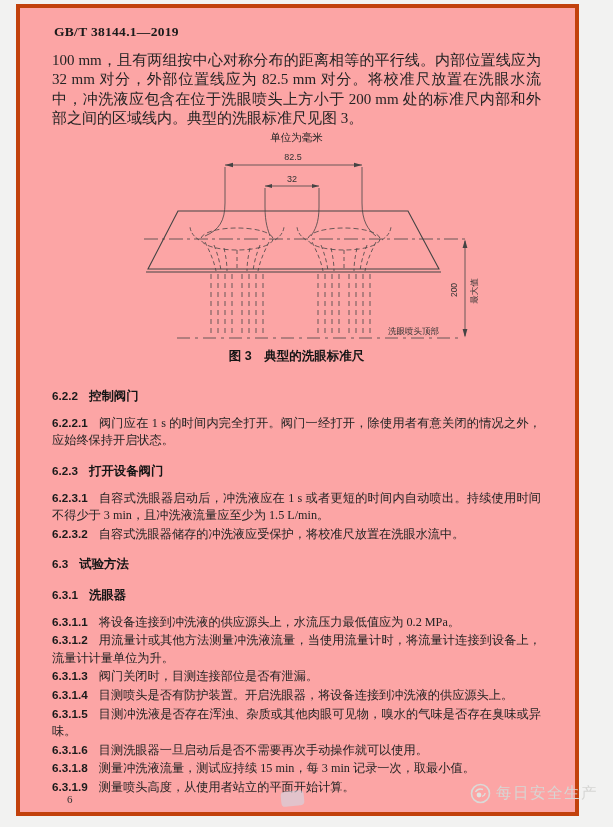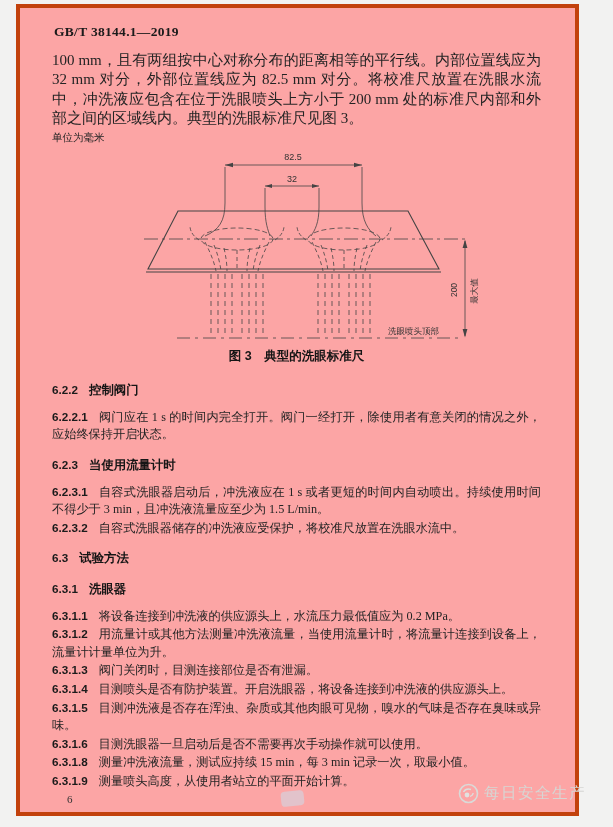--- a/index.html
+++ b/index.html
@@ -26,36 +26,36 @@
     letter-spacing: .3px;
     margin: 4px 0 11px 2px;
   }
   .intro {
     font-size: 15px;
     line-height: 19.3px;
     text-align: justify;
     color: #242424;
   }
   .unit-note {
-    text-align: left;
+    text-align: center;
     font-size: 10.5px;
     color: #242424;
     margin-top: 3px;
     line-height: 13px;
   }
   .figure svg { display: block; margin: 1px auto 0; }
   .figure-caption {
     text-align: center;
     font-weight: bold;
     font-size: 12.5px;
     font-family: "Liberation Sans", sans-serif;
     color: #151515;
     margin: 3px 0 6px;
   }
-  #content-list { margin-top: 16px; }
+  #content-list { margin-top: 22px; }
   .clause {
     font-size: 12.2px;
     line-height: 17.6px;
     text-align: justify;
     color: #242424;
     margin: 0;
   }
   .clause-num {
     font-weight: bold;
     font-family: "Liberation Sans", sans-serif;
@@ -73,21 +73,21 @@
   }
   .heading .clause-text { font-weight: bold; }
   .page-number {
     position: absolute;
     left: 47px; bottom: 7px;
     font-size: 11px;
     color: #333;
   }
   .watermark {
     position: absolute;
-    left: 458px; top: 783px;
+    left: 470px; top: 783px;
     display: flex;
     align-items: center;
     gap: 5px;
     color: #d6d6d4;
     font-size: 15.5px;
     font-family: "Liberation Sans", sans-serif;
     letter-spacing: 1.5px;
     white-space: nowrap;
   }
   .blue-blob {
@@ -208,21 +208,21 @@
   </div>
 
   <div id="content-list">
       <div class="clause heading">
     <span class="clause-num">6.2.2</span><span class="clause-text">控制阀门</span>
   </div>
       <div class="clause">
     <span class="clause-num">6.2.2.1</span><span class="clause-text">阀门应在 1 s 的时间内完全打开。阀门一经打开，除使用者有意关闭的情况之外，应始终保持开启状态。</span>
   </div>
       <div class="clause heading">
-    <span class="clause-num">6.2.3</span><span class="clause-text">当使用流量计时</span>
+    <span class="clause-num">6.2.3</span><span class="clause-text">打开设备阀门</span>
   </div>
       <div class="clause">
     <span class="clause-num">6.2.3.1</span><span class="clause-text">自容式洗眼器启动后，冲洗液应在 1 s 或者更短的时间内自动喷出。持续使用时间不得少于 3 min，且冲洗液流量应至少为 1.5 L/min。</span>
   </div>
       <div class="clause">
     <span class="clause-num">6.2.3.2</span><span class="clause-text">自容式洗眼器储存的冲洗液应受保护，将校准尺放置在洗眼水流中。</span>
   </div>
       <div class="clause heading">
     <span class="clause-num">6.3</span><span class="clause-text">试验方法</span>
   </div>

